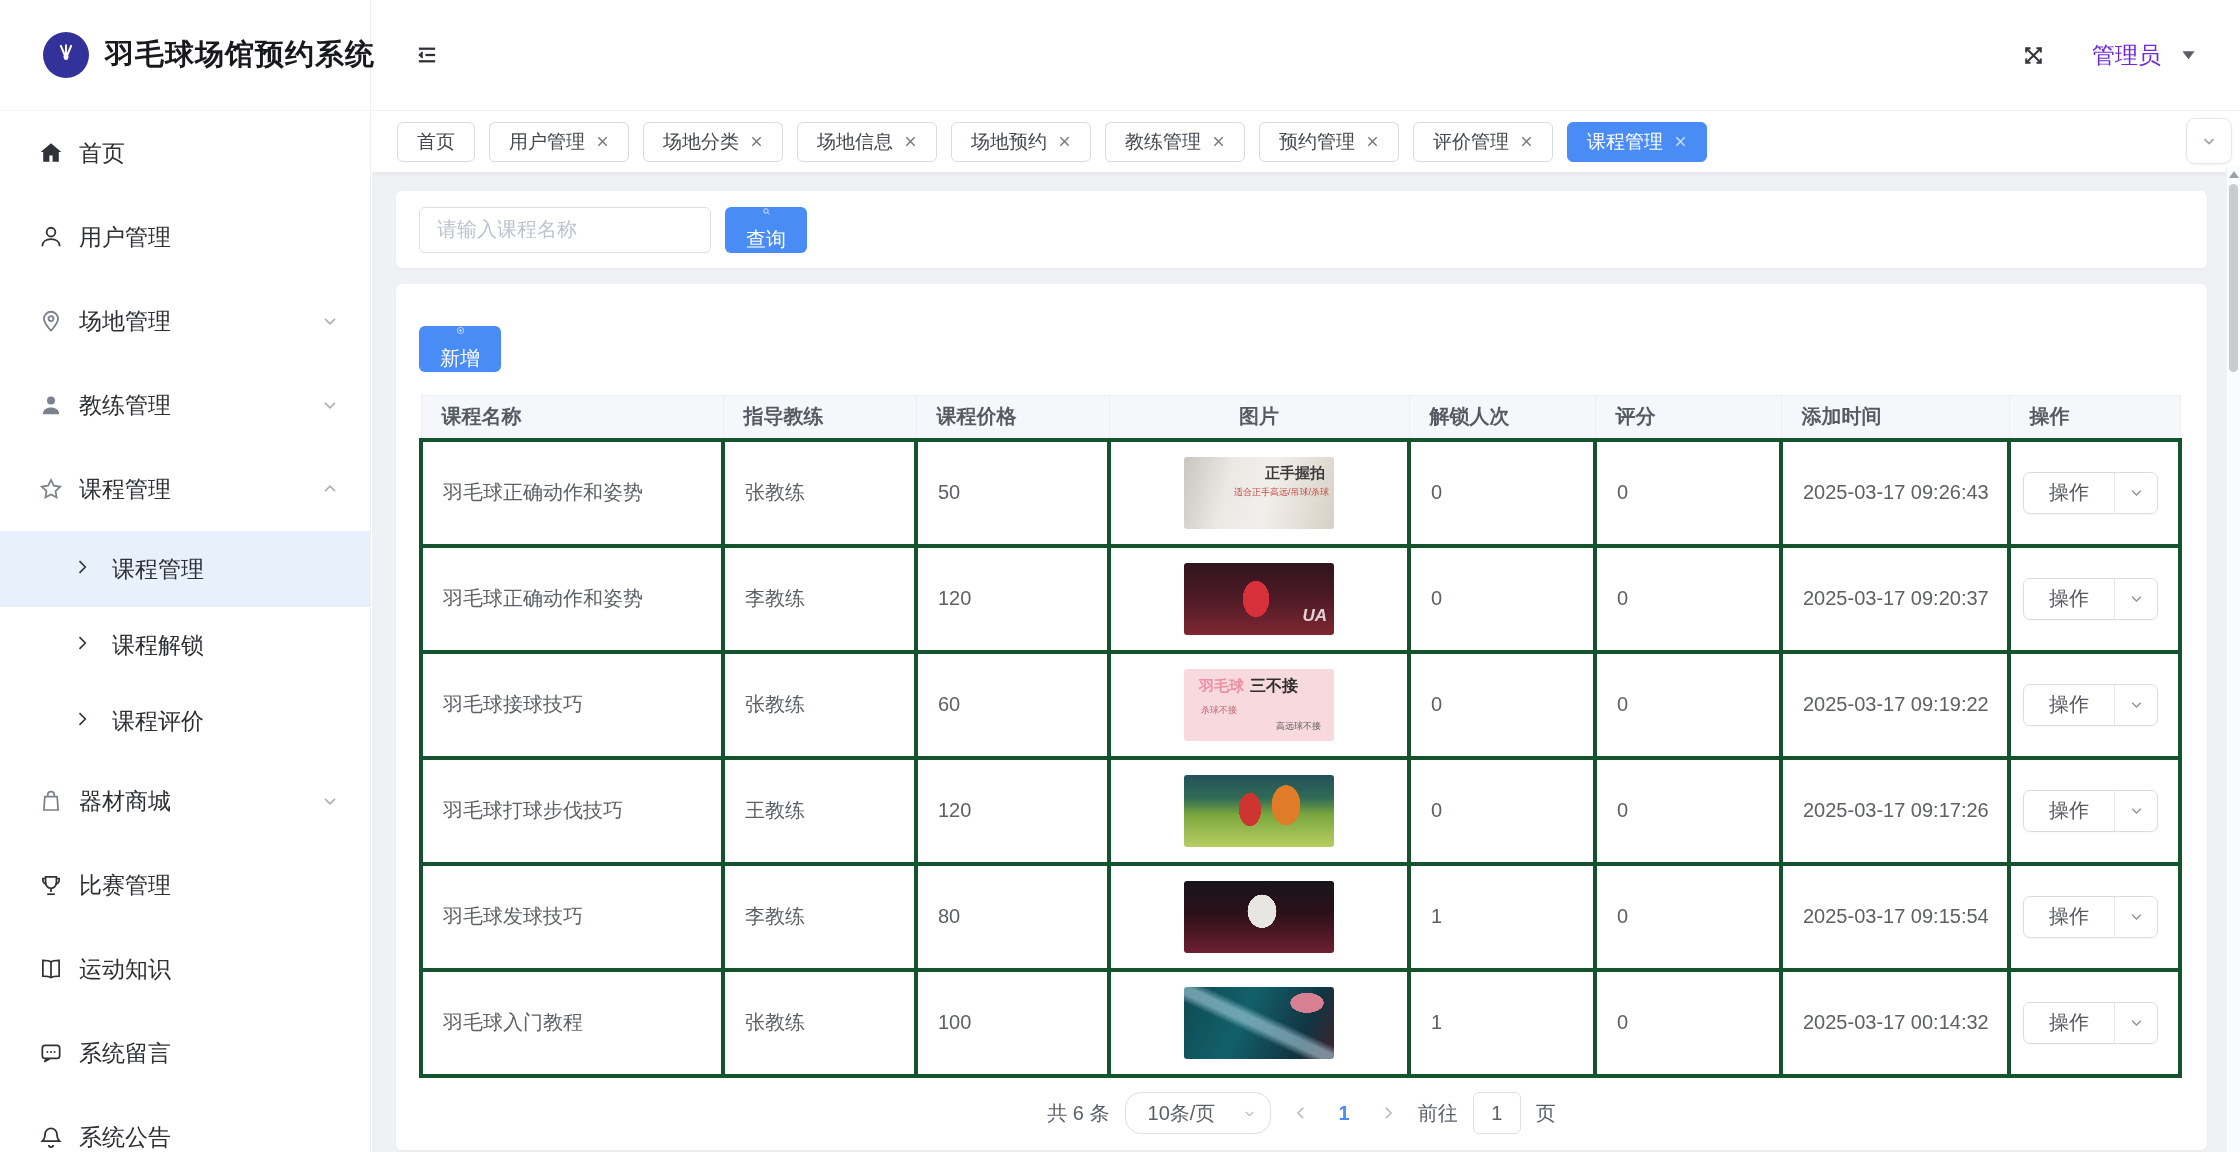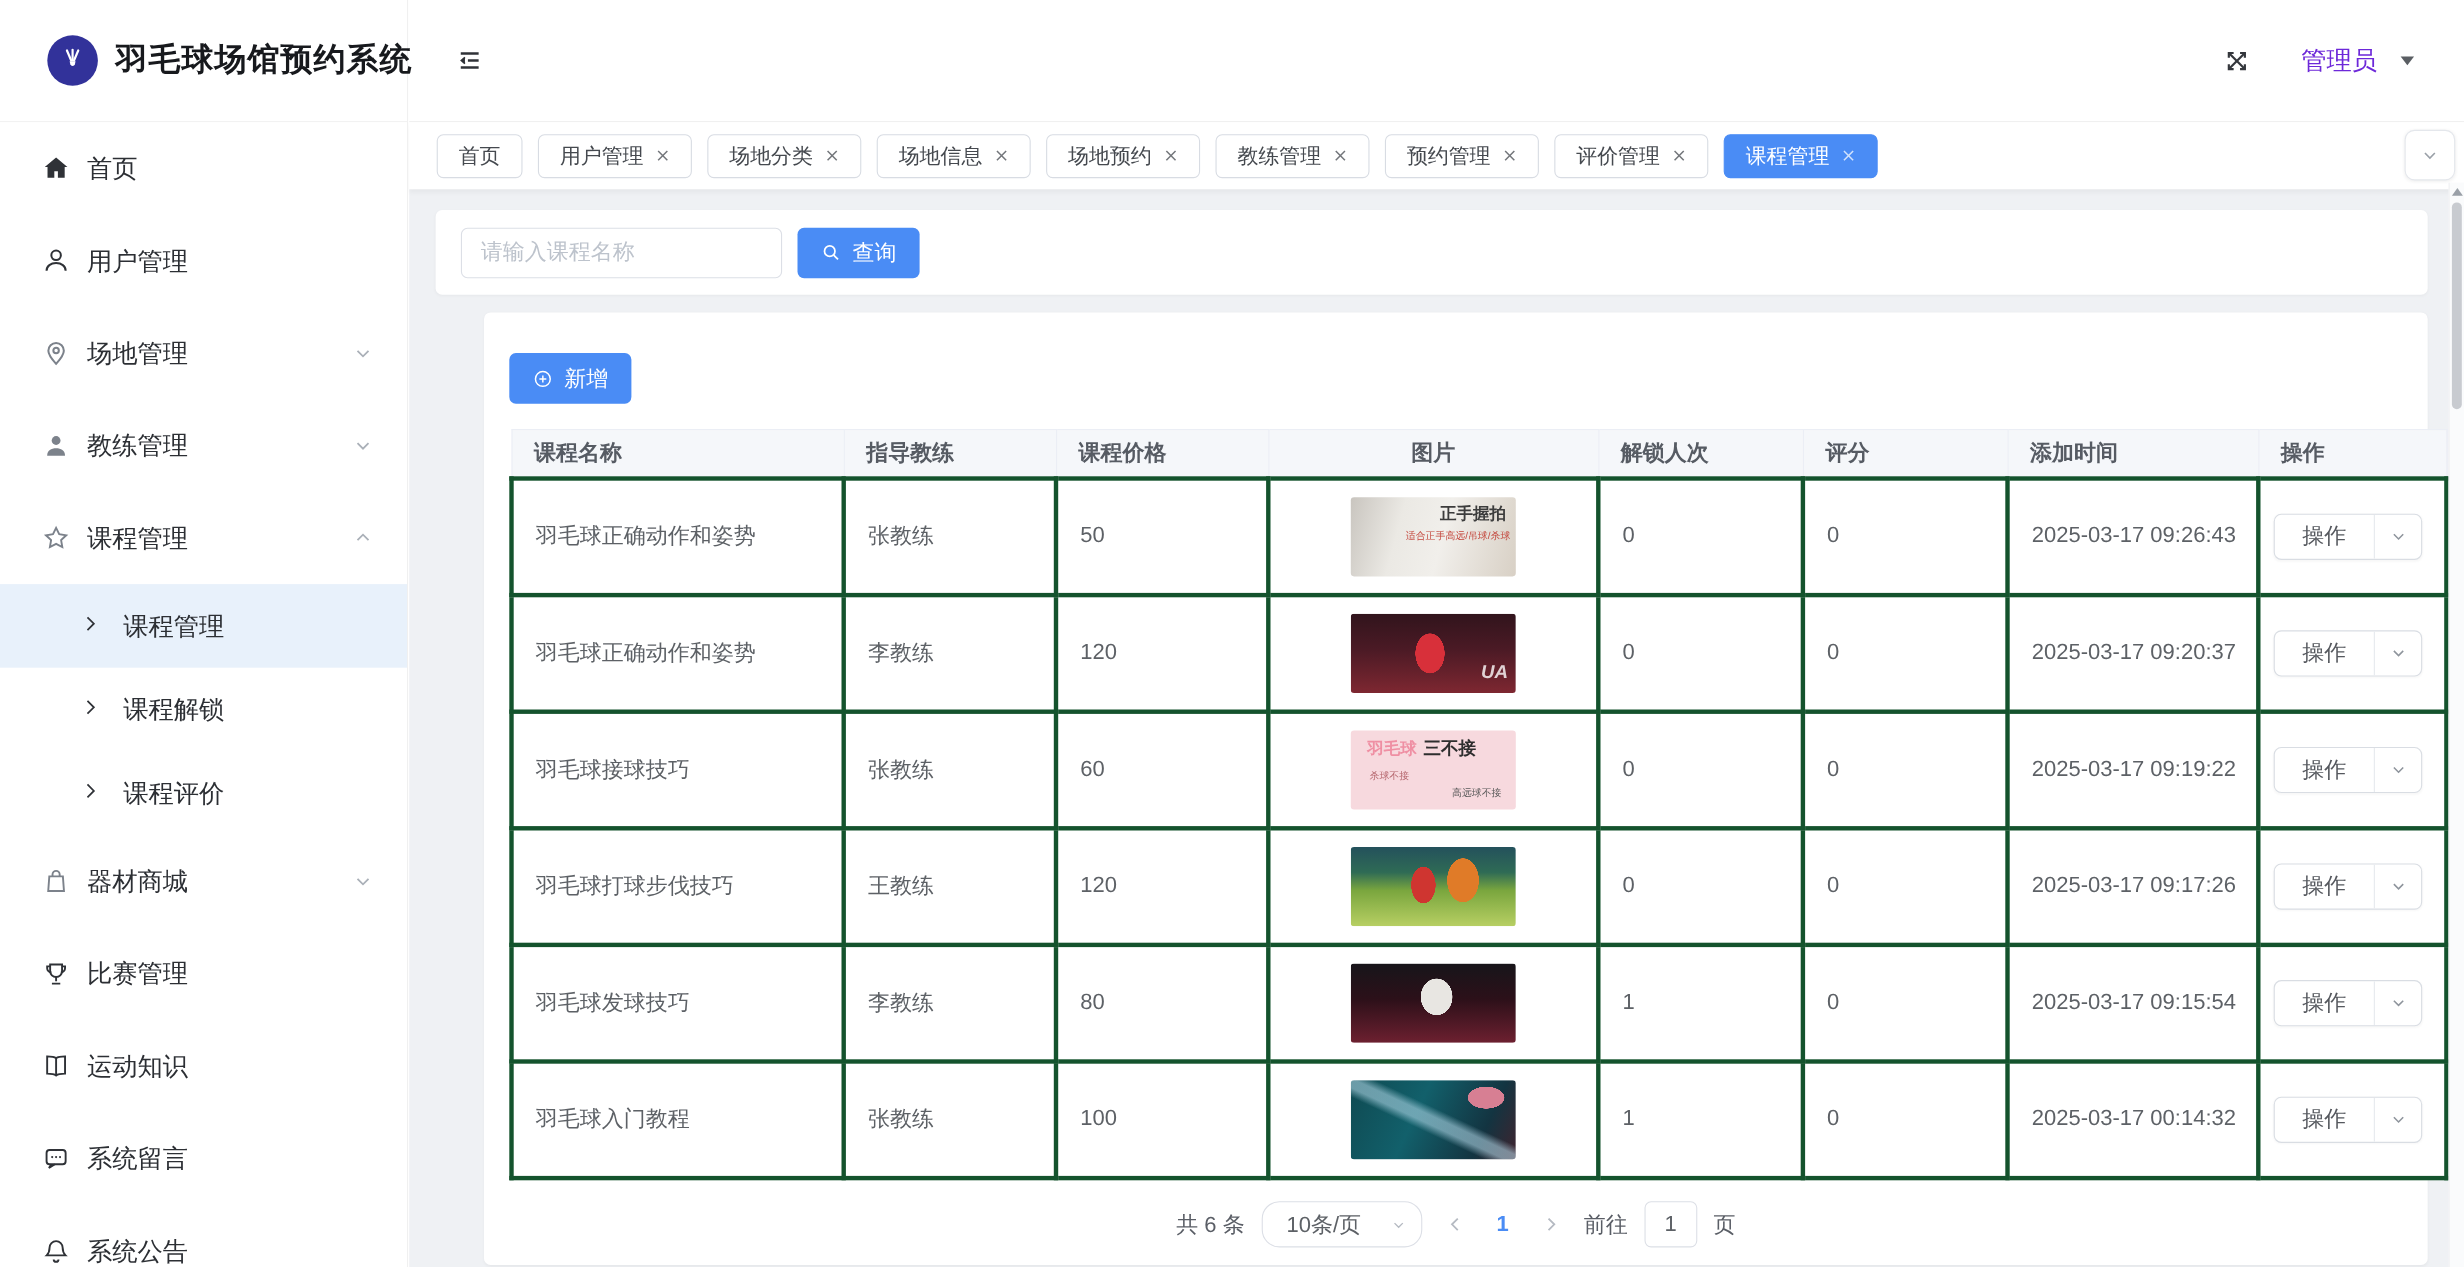--- a/index.html
+++ b/index.html
@@ -45,24 +45,24 @@
 
   
   .content { position:absolute; left:372px; top:172px; right:0; bottom:0; background:#eff1f4;
     padding:19px 33px 0 24px; }
   .search-card { background:#fff; border-radius:6px; height:77px; display:flex; align-items:center;
     padding-left:23px; gap:14px; box-shadow:0 1px 3px rgba(0,0,0,0.04); }
   .search-input { width:292px; height:46px; border:1px solid #dcdfe6; border-radius:6px;
     padding:0 17px; font-size:20px; color:#333; outline:none; background:#fff; }
   .search-input::placeholder { color:#bdc3cc; }
   .btn-primary { background:#4a8cf5; color:#fff; border:none; border-radius:6px; height:46px;
-    padding:0 21px; font-size:20px; display:inline-flex; align-items:center; gap:10px; cursor:pointer; }
+    padding:0 21px; font-size:20px; display:inline-flex; align-items:center; gap:10px; cursor:pointer;flex-direction:column; }
 
   .table-card { margin-top:16px; background:#fff; border-radius:6px; height:866px; position:relative;
-    padding:37px 29px 0 23px; box-shadow:0 1px 3px rgba(0,0,0,0.04);margin-left:44px; }
+    padding:37px 29px 0 23px; box-shadow:0 1px 3px rgba(0,0,0,0.04); }
   .add-btn { margin-bottom:23px; }
 
   table.data { border-collapse:collapse; width:1759px; table-layout:fixed; font-size:20px; color:#5d6166; }
   table.data th { background:#f5f7fa; height:44px; font-weight:700; color:#565b63; text-align:left;
     padding:0 0 0 20px; border:1px solid #ebeef5; }
   table.data th.c-center { text-align:center; padding:0; }
   table.data td { height:106px; border:4px solid #14532d; padding-left:20px; background:#fff; vertical-align:middle; }
   table.data td.td-img { padding:0; text-align:center; }
   table.data td.td-action { padding-left:12px; }
 

